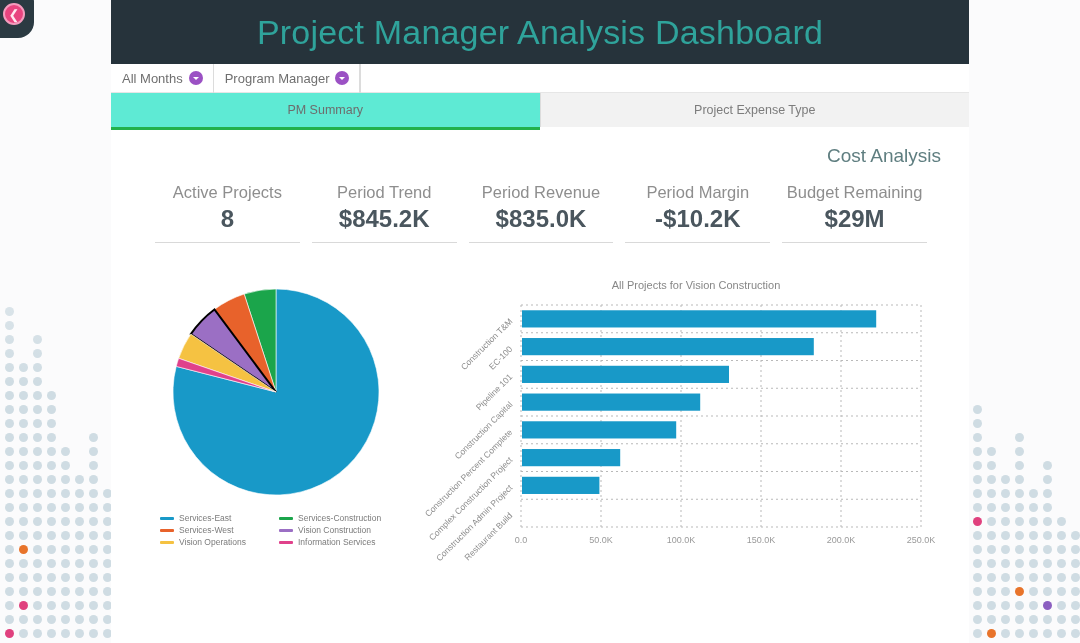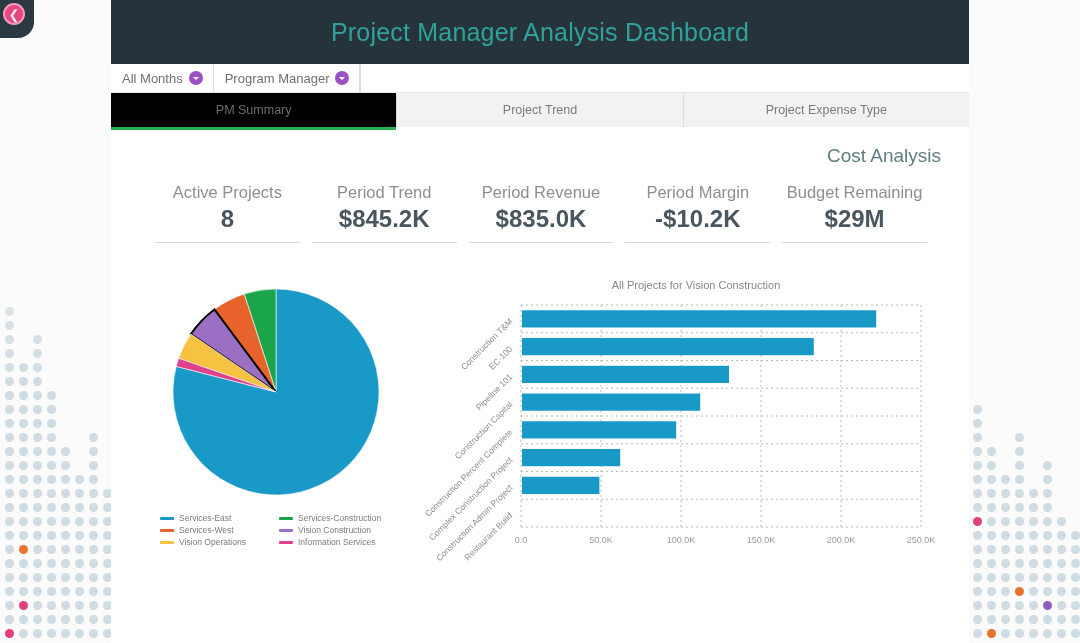--- a/index.html
+++ b/index.html
@@ -39,21 +39,21 @@
   
   #panel {
     position: absolute; left: 111px; top: 0;
     width: 858px; height: 643px; background: #ffffff; z-index: 10;
   }
   #titlebar {
     height: 64px; background: #26333b;
     display: flex; align-items: center; justify-content: center;
   }
   #titlebar h1 {
-    color: #2fa39b; font-size: 25px; font-weight: 400; letter-spacing: .2px;
+    color: #2fa39b; font-size: 34px; font-weight: 400; letter-spacing: .2px;
   }
 
   
   #filterbar {
     height: 29px; background: #ffffff; display: flex; align-items: center;
     border-bottom: 1px solid #e6e6e6;
   }
   .filter {
     display: flex; align-items: center; gap: 6px;
     height: 29px; padding: 0 10px 0 11px;
@@ -72,21 +72,21 @@
   #filterspacer { flex: 1; height: 29px; border-right: 1px solid #dcdcdc; max-width: 1px; }
 
   
   #tabs { display: flex; height: 34px; background: #f2f2f2; }
   .tab {
     flex: 1; display: flex; align-items: center; justify-content: center;
     font-size: 12.5px; color: #7c7c7c; border-right: 1px solid #dcdcdc;
     position: relative; background: #f2f2f2;
   }
   .tab:last-child { border-right: none; }
-  .tab.active { background: #000000; color: #6d6d6d; }
+  .tab.active { background: #5eead4; color: #6d6d6d; }
   .tab.active::after {
     content: ""; position: absolute; left: 0; right: 0; bottom: -3px;
     height: 3px; background: #22b14c;
   }
 
   
   #body { padding: 18px 28px 0 30px; }
   #section-title { font-size: 19px; color: #5f7e80; font-weight: 400; margin-bottom: 16px; text-align: right; }
 
   
@@ -418,23 +418,20 @@
       <div class="filter">
         <span class="flabel">Program Manager</span>
         <span class="caret"></span>
       </div>
       <div id="filterspacer"></div>
     </div>
 
     <div id="tabs">
       <div class="tab active">
         <span>PM Summary</span>
-      </div>
-      <div class="tab">
-        <span>Project Trend</span>
       </div>
       <div class="tab">
         <span>Project Expense Type</span>
       </div>
     </div>
 
     <div id="body">
 
       <div id="section-title">Cost Analysis</div>
 

